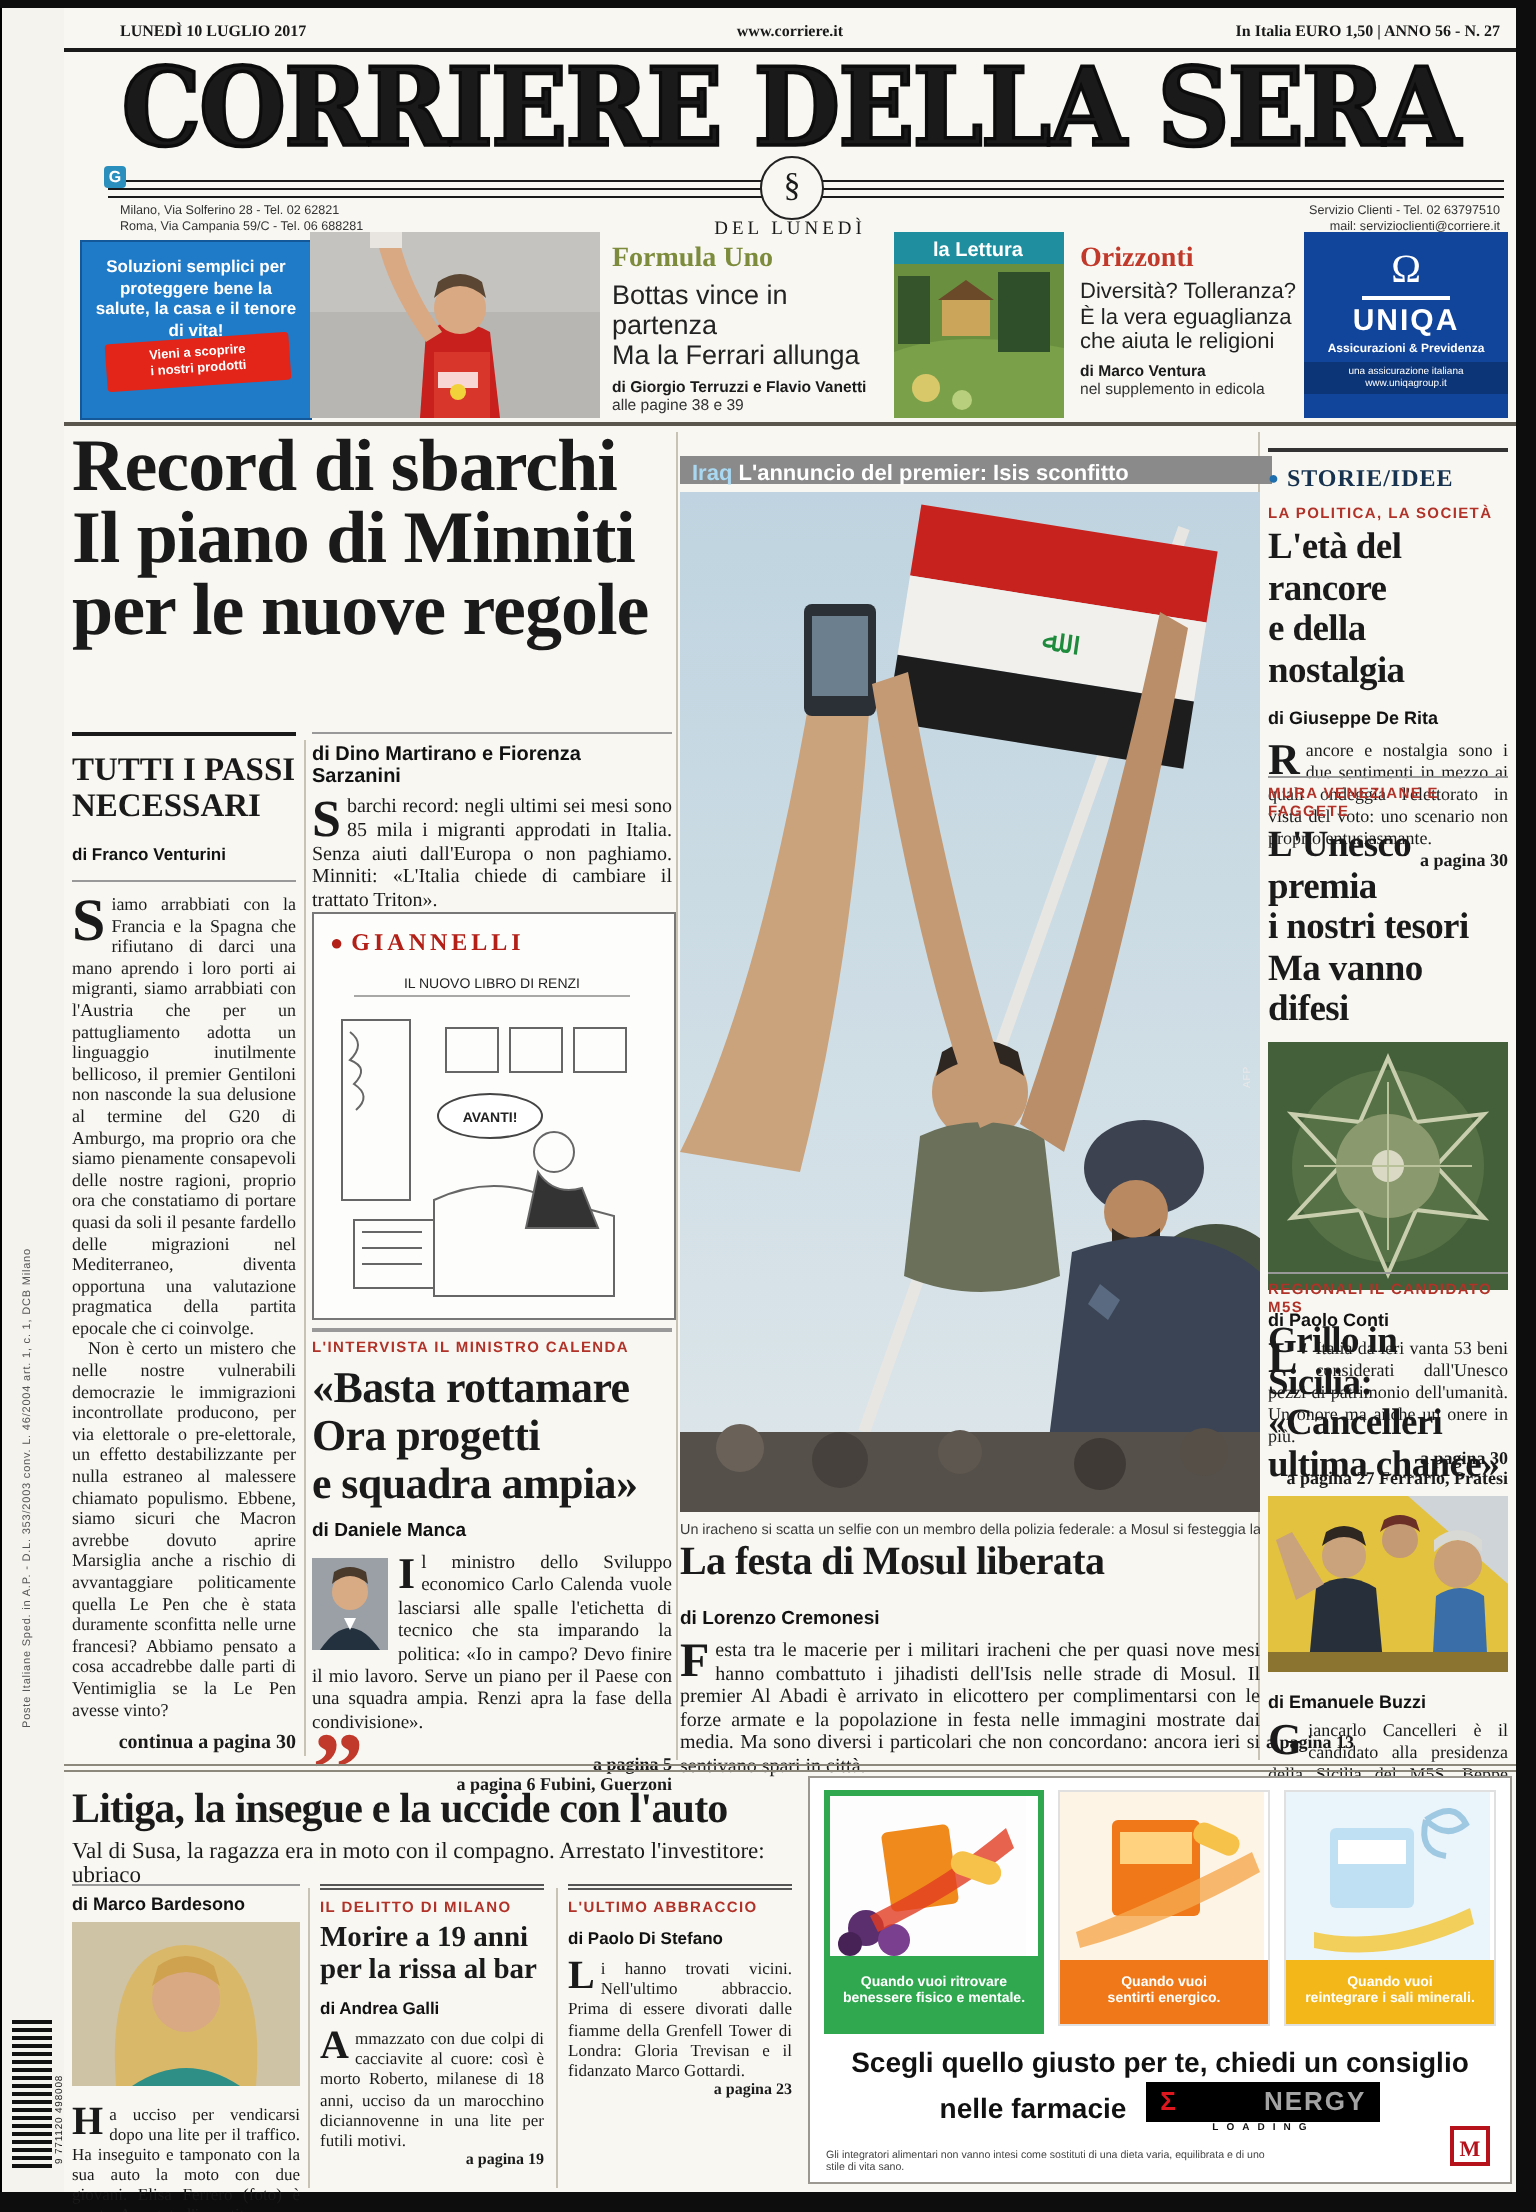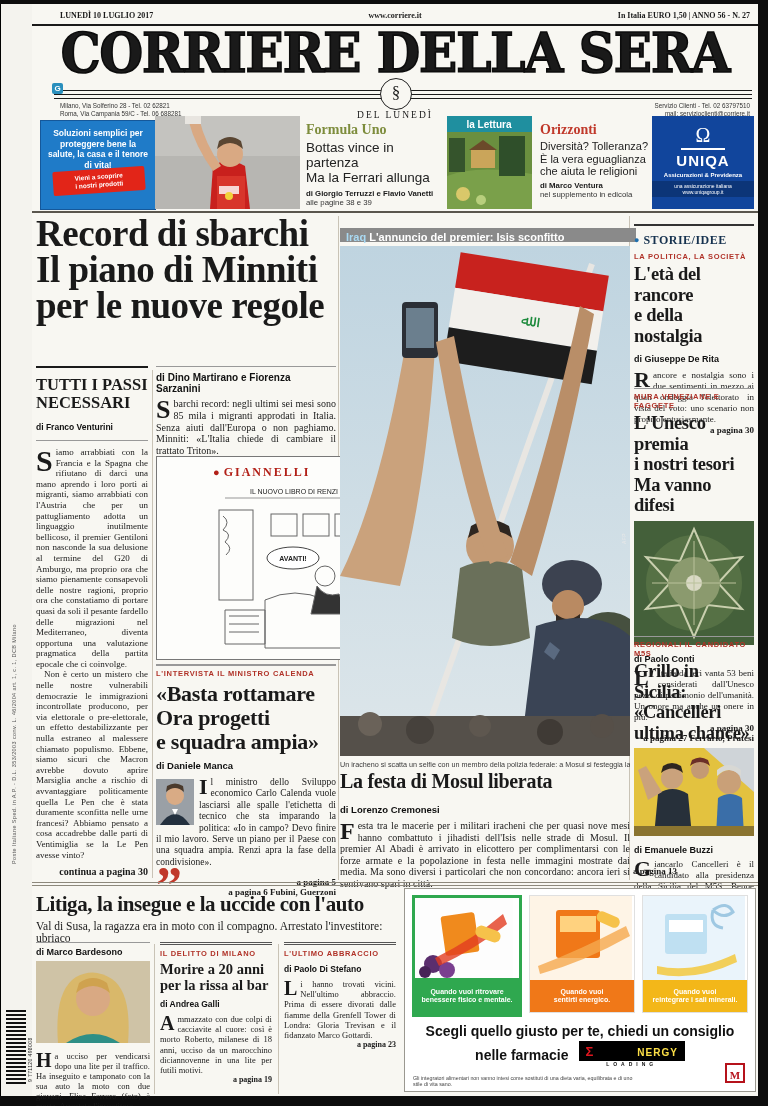--- a/index.html
+++ b/index.html
@@ -136,21 +136,21 @@
       <div class="s j" style="font-size:9px;line-height:10.6px;text-indent:8px;">Non è certo un mistero che nelle nostre vulnerabili democrazie le immigrazioni incontrollate producono, per via elettorale o pre-elettorale, un effetto destabilizzante per nulla estraneo al malessere chiamato populismo. Ebbene, siamo sicuri che Macron avrebbe dovuto aprire Marsiglia anche a rischio di avvantaggiare politicamente quella Le Pen che è stata duramente sconfitta nelle urne francesi? Abbiamo pensato a cosa accadrebbe dalle parti di Ventimiglia se la Le Pen avesse vinto?</div>
     </div>
     <div class="abs pg r" style="left:4px;top:862px;width:112px;font-size:10px;">continua a pagina 30</div>
 
     <div class="abs" style="left:124px;top:362px;width:180px;border-top:1px solid #999;">
       <div class="by" style="margin-top:5px;font-size:10px;">di Dino Martirano e Fiorenza Sarzanini</div>
       <div class="s j" style="font-size:10px;line-height:11.8px;margin-top:4px;"><span class="dc" style="font-size:26px;">S</span><span>barchi record: negli ultimi sei mesi sono 85 mila i migranti approdati in Italia. Senza aiuti dall'Europa o non paghiamo. Minniti: «L'Italia chiede di cambiare il trattato Triton».</span></div>
       <div class="pg r">alle pagine 2 e 3 Caccia</div>
     </div>
 
-    <div class="abs" style="left:124px;top:452px;width:180px;height:202px;border:1px solid #777;background:#fdfdfb;padding-left:48px;">
+    <div class="abs" style="left:124px;top:452px;width:180px;height:202px;border:1px solid #777;background:#fdfdfb;">
       <div style="padding:5px 0 0 8px;">
         <span style="color:#b22018;font-size:11px;">●</span>
         <span class="s b" style="color:#b22018;font-size:12px;letter-spacing:2px;">GIANNELLI</span>
       </div>
       <svg width="178" height="176">
         <text x="89" y="14" text-anchor="middle" font-family="Liberation Sans" font-size="7" fill="#222">IL NUOVO LIBRO DI RENZI</text>
         <line x1="20" y1="18" x2="158" y2="18" stroke="#555" stroke-width=".6"></line>
         <g stroke="#666" fill="none" stroke-width="1">
           <rect x="14" y="30" width="34" height="90"></rect>
           <path d="M18 36 q8 6 0 14 q10 4 2 12 q9 6 1 13"></path>
@@ -315,21 +315,21 @@
       </svg>
       <div class="s j" style="font-size:8.5px;line-height:10px;margin-top:4px;"><span class="dc" style="font-size:20px;">H</span><span>a ucciso per vendicarsi dopo una lite per il traffico. Ha inseguito e tamponato con la sua auto la moto con due giovani. Elisa Ferrero (foto) è morta. Arrestato l'investitore.</span></div>
       
     </div>
 
     <div class="abs vsep" style="left:122px;top:940px;height:150px;"></div>
     <div class="abs vsep" style="left:246px;top:940px;height:150px;"></div>
 
     <div class="abs" style="left:128px;top:938px;width:112px;border-top:3px double #555;">
       <div class="eb" style="margin-top:4px;">IL DELITTO DI MILANO</div>
-      <div class="s b pre" style="font-size:14.5px;line-height:16px;margin-top:3px;">Morire a 20 anni
+      <div class="s b pre" style="font-size:14.5px;line-height:16px;margin-top:3px;">Morire a 19 anni
 per la rissa al bar</div>
       <div class="by" style="margin-top:6px;font-size:8.5px;">di Andrea Galli</div>
       <div class="s j" style="font-size:8.5px;line-height:10.2px;margin-top:5px;"><span class="dc" style="font-size:20px;">A</span><span>mmazzato con due colpi di cacciavite al cuore: così è morto Roberto, milanese di 18 anni, ucciso da un marocchino diciannovenne in una lite per futili motivi.</span></div>
       <div class="pg r" style="font-size:8px;">a pagina 19</div>
     </div>
 
     <div class="abs" style="left:252px;top:938px;width:112px;border-top:3px double #555;">
       <div class="eb" style="margin-top:4px;">L'ULTIMO ABBRACCIO</div>
       <div class="by" style="margin-top:6px;font-size:8.5px;">di Paolo Di Stefano</div>
       <div class="s j" style="font-size:8.5px;line-height:10.2px;margin-top:5px;"><span class="dc" style="font-size:20px;">L</span><span>i hanno trovati vicini. Nell'ultimo abbraccio. Prima di essere divorati dalle fiamme della Grenfell Tower di Londra: Gloria Trevisan e il fidanzato Marco Gottardi.</span></div>
@@ -372,21 +372,21 @@
           </svg>
           <div class="capbar pre" style="flex: 1 1 0%; background: rgb(243, 183, 25);">Quando vuoi
 reintegrare i sali minerali.</div>
         </div>
       </div>
       <div class="sa b c" style="margin-top:6px;font-size:14px;color:#111;">Scegli quello giusto per te, chiedi un consiglio</div>
       <div class="c" style="margin-top:2px;">
         <span class="sa b" style="font-size:14px;color:#111;vertical-align:6px;">nelle farmacie</span>
         <span style="display:inline-block;margin-left:6px;text-align:center;">
           <span style="display:inline-block;background:#000;padding:1px 7px;">
-            <span class="sa b" style="font-size:13px;color:#e0161f;">Σ</span><span class="sa b" style="font-size:10px;color:#fde047;letter-spacing:1px;margin-left:44px;">NERGY</span>
+            <span class="sa b" style="font-size:13px;color:#e0161f;">Σ</span><span class="sa b" style="font-size:13px;color:#a3a3a3;letter-spacing:1px;margin-left:44px;">NERGY</span>
           </span>
           <span class="sa b" style="display:block;font-size:5px;letter-spacing:4px;color:#111;">LOADING</span>
         </span>
       </div>
       <div class="sa abs" style="left:8px;bottom:4px;width:230px;font-size:5.3px;color:#444;">Gli integratori alimentari non vanno intesi come sostituti di una dieta varia, equilibrata e di uno stile di vita sano.</div>
       <div class="abs" style="right:10px;bottom:8px;width:16px;height:16px;border:2px solid #b5121b;text-align:center;">
         <span class="s b" style="font-size:11px;color:#b5121b;line-height:16px;">M</span>
       </div>
     </div>
 

